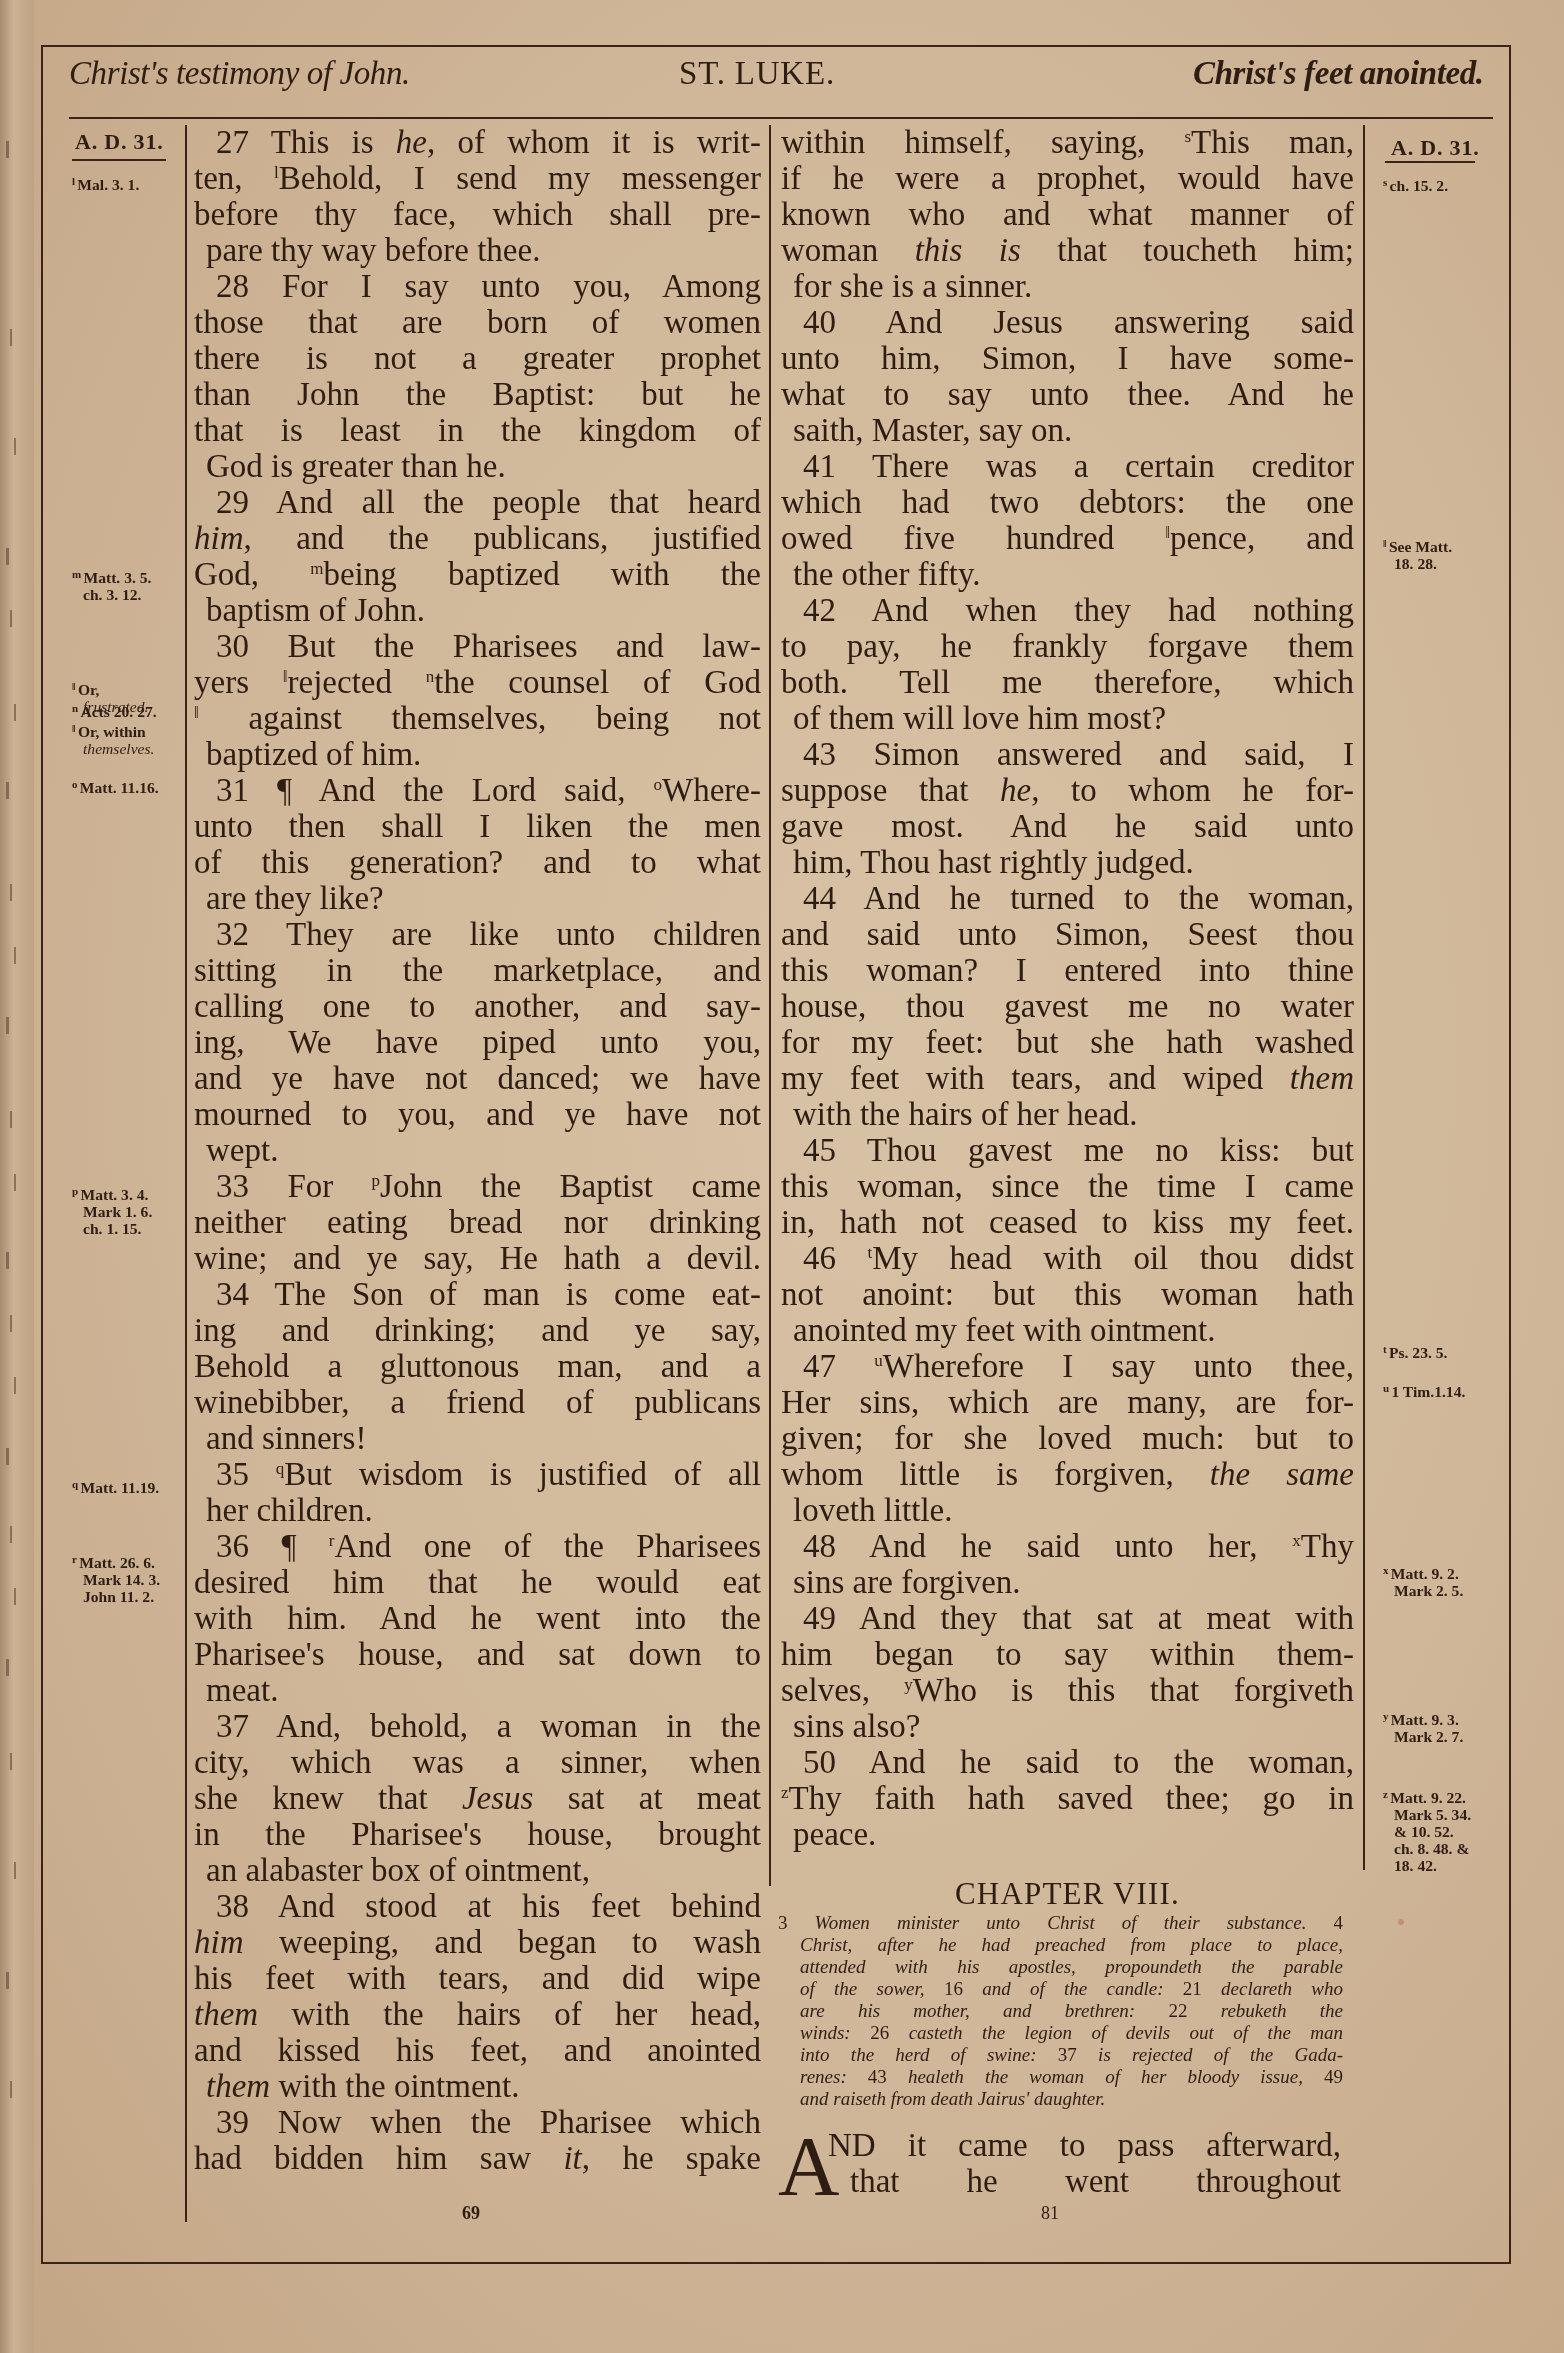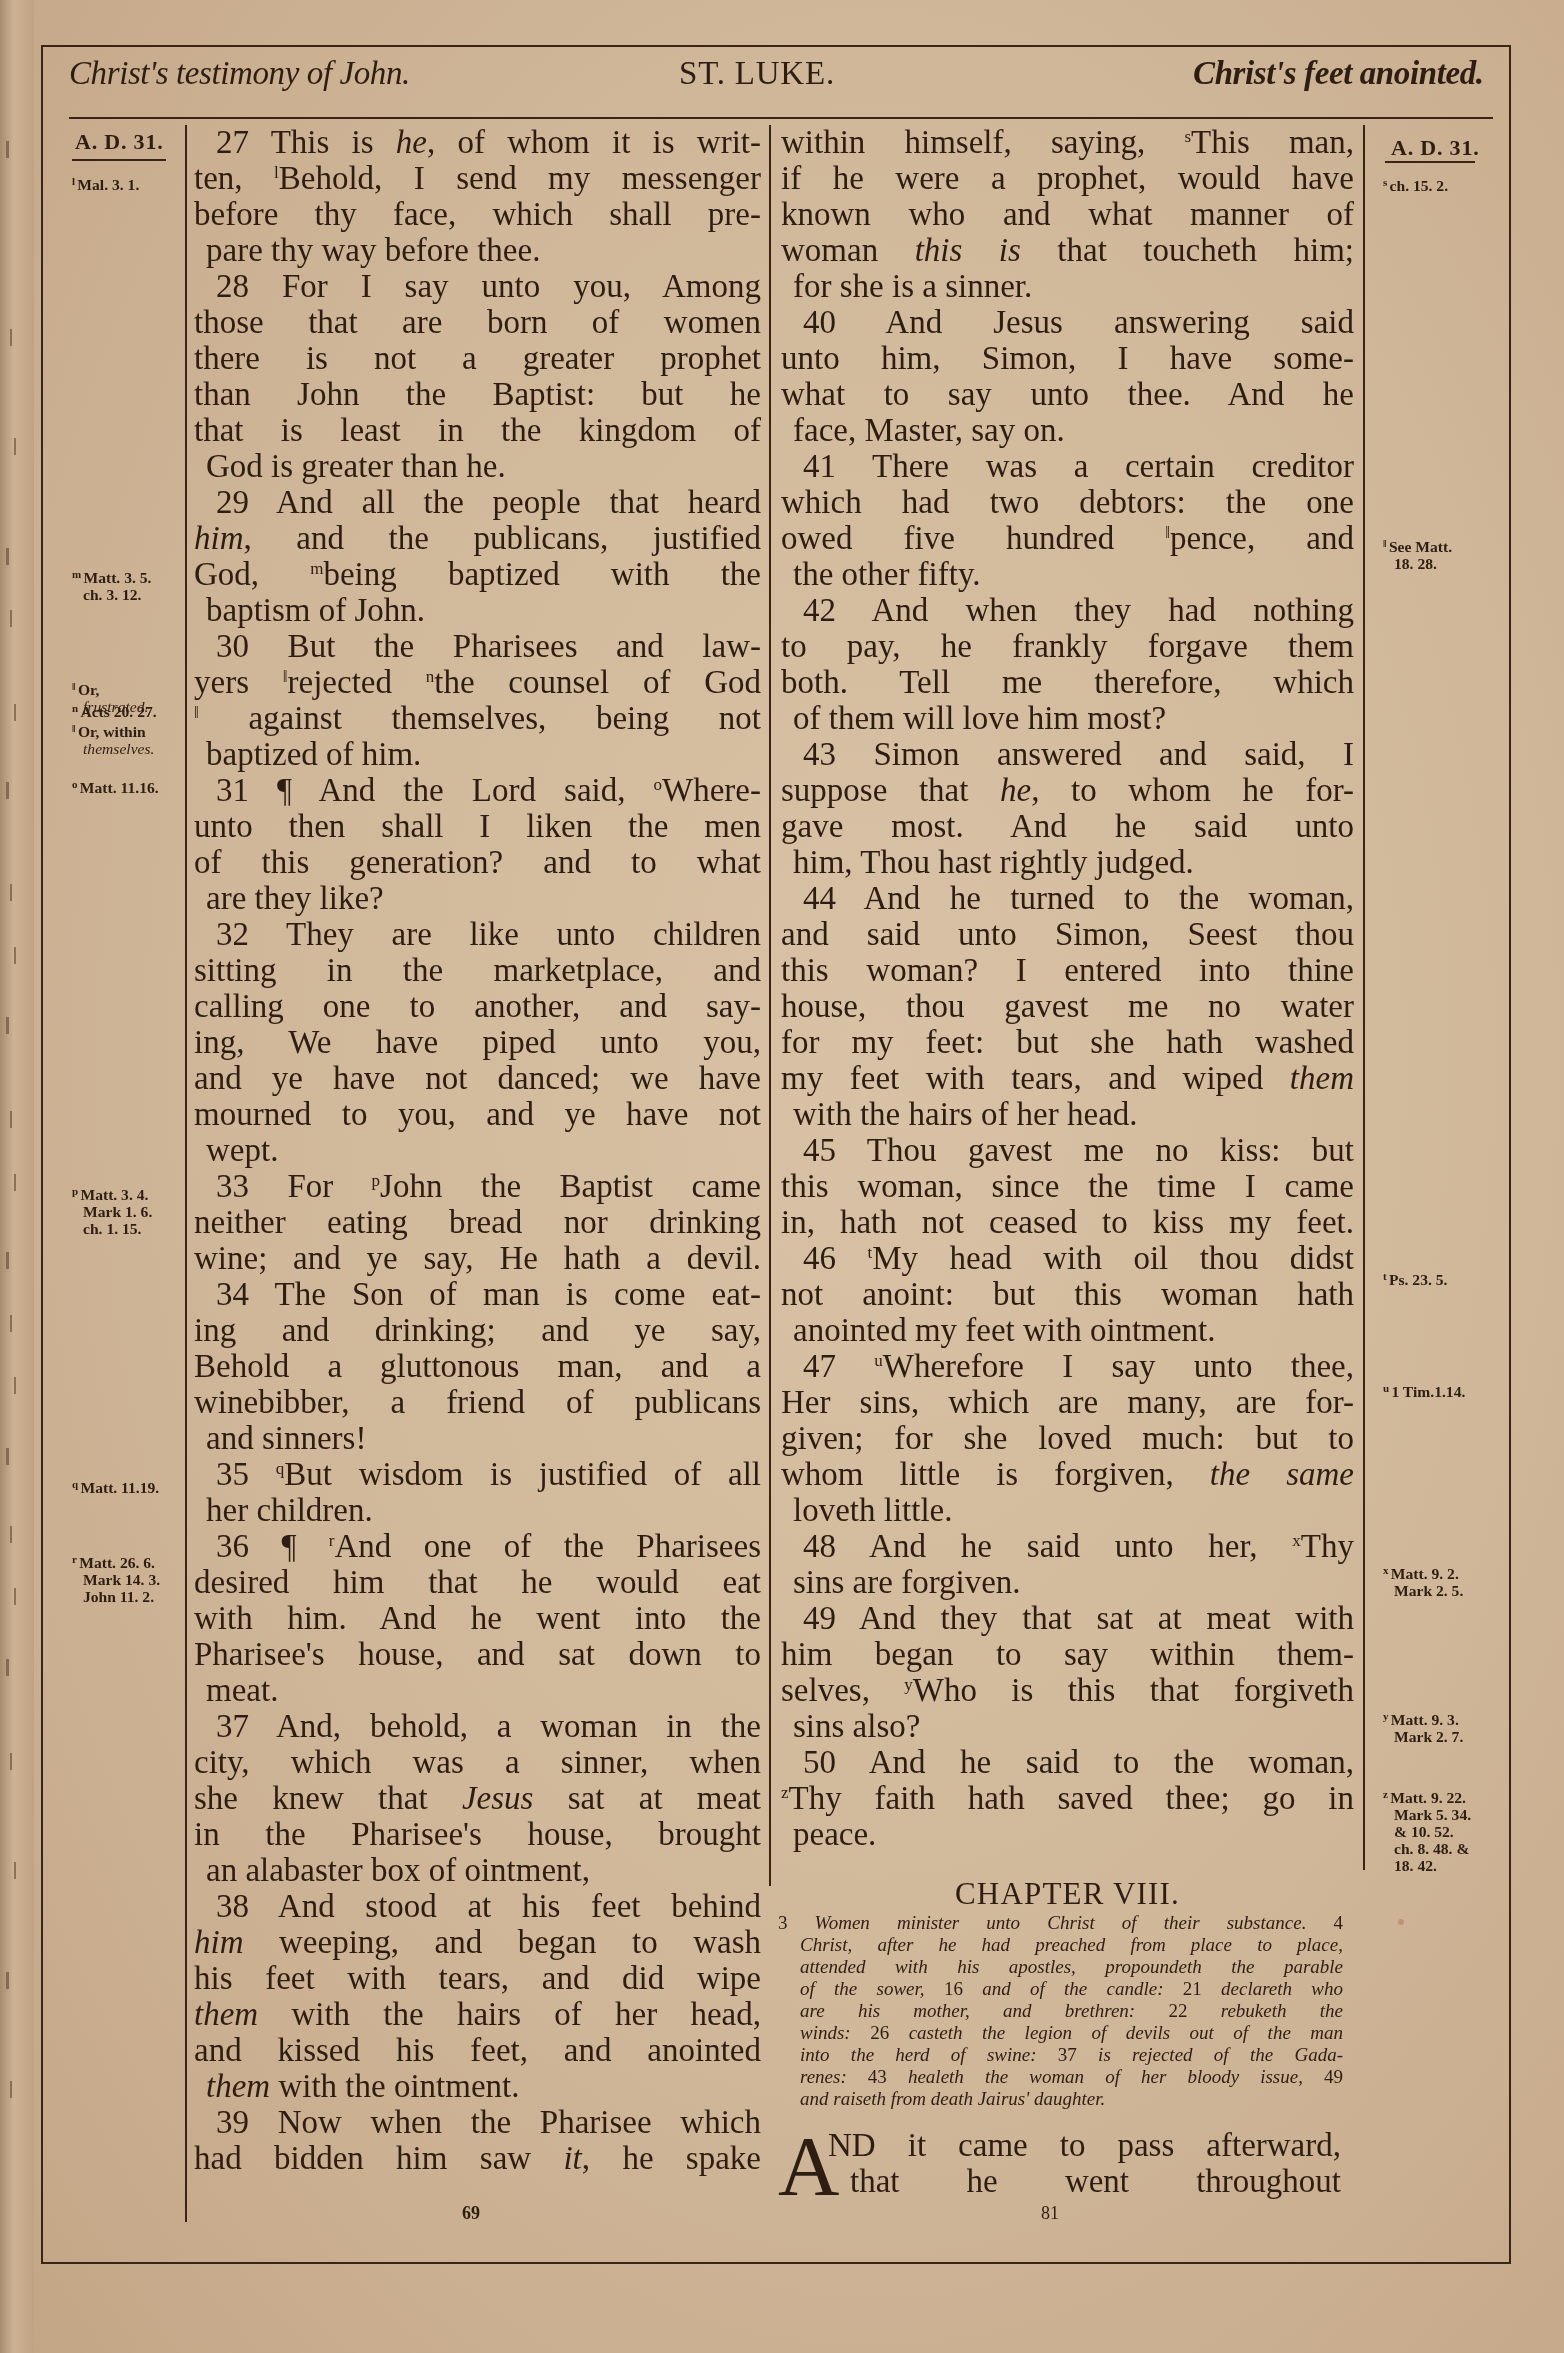--- a/index.html
+++ b/index.html
@@ -177,21 +177,21 @@
   </div>
 <div class="col" id="right-col" style="left:781px;top:124px;width:573px;">
     <div class="line"><span>within himself, saying, </span><sup>s</sup><span>This man,</span></div>
     <div class="line"><span>if he were a prophet, would have</span></div>
     <div class="line"><span>known who and what manner of</span></div>
     <div class="line"><span>woman </span><i>this is</i><span> that toucheth him;</span></div>
     <div class="line last"><span>for she is a sinner.</span></div>
     <div class="line indent"><span>40 And Jesus answering said</span></div>
     <div class="line"><span>unto him, Simon, I have some-</span></div>
     <div class="line"><span>what to say unto thee. And he</span></div>
-    <div class="line last"><span>face, Master, say on.</span></div>
+    <div class="line last"><span>saith, Master, say on.</span></div>
     <div class="line indent"><span>41 There was a certain creditor</span></div>
     <div class="line"><span>which had two debtors: the one</span></div>
     <div class="line"><span>owed five hundred </span><sup>‖</sup><span>pence, and</span></div>
     <div class="line last"><span>the other fifty.</span></div>
     <div class="line indent"><span>42 And when they had nothing</span></div>
     <div class="line"><span>to pay, he frankly forgave them</span></div>
     <div class="line"><span>both. Tell me therefore, which</span></div>
     <div class="line last"><span>of them will love him most?</span></div>
     <div class="line indent"><span>43 Simon answered and said, I</span></div>
     <div class="line"><span>suppose that </span><i>he</i><span>, to whom he for-</span></div>
@@ -281,21 +281,21 @@
     </div>
   </div>
 <div id="right-notes">
     <div class="marg" style="left: 1383px; top: 177px;">
       <span style="display: block;"><sup>s</sup><span>ch. 15. 2.</span></span>
     </div>
     <div class="marg" style="left: 1383px; top: 538px;">
       <span style="display: block;"><sup>‖</sup><span>See Matt.</span></span>
       <span class="ind" style="display: block;"><span>18. 28.</span></span>
     </div>
-    <div class="marg" style="left: 1383px; top: 1271px;">
+    <div class="marg" style="left: 1383px; top: 1344px;">
       <span style="display: block;"><sup>t</sup><span>Ps. 23. 5.</span></span>
     </div>
     <div class="marg" style="left: 1383px; top: 1383px;">
       <span style="display: block;"><sup>u</sup><span>1 Tim.1.14.</span></span>
     </div>
     <div class="marg" style="left: 1383px; top: 1565px;">
       <span style="display: block;"><sup>x</sup><span>Matt. 9. 2.</span></span>
       <span class="ind" style="display: block;"><span>Mark 2. 5.</span></span>
     </div>
     <div class="marg" style="left: 1383px; top: 1711px;">

